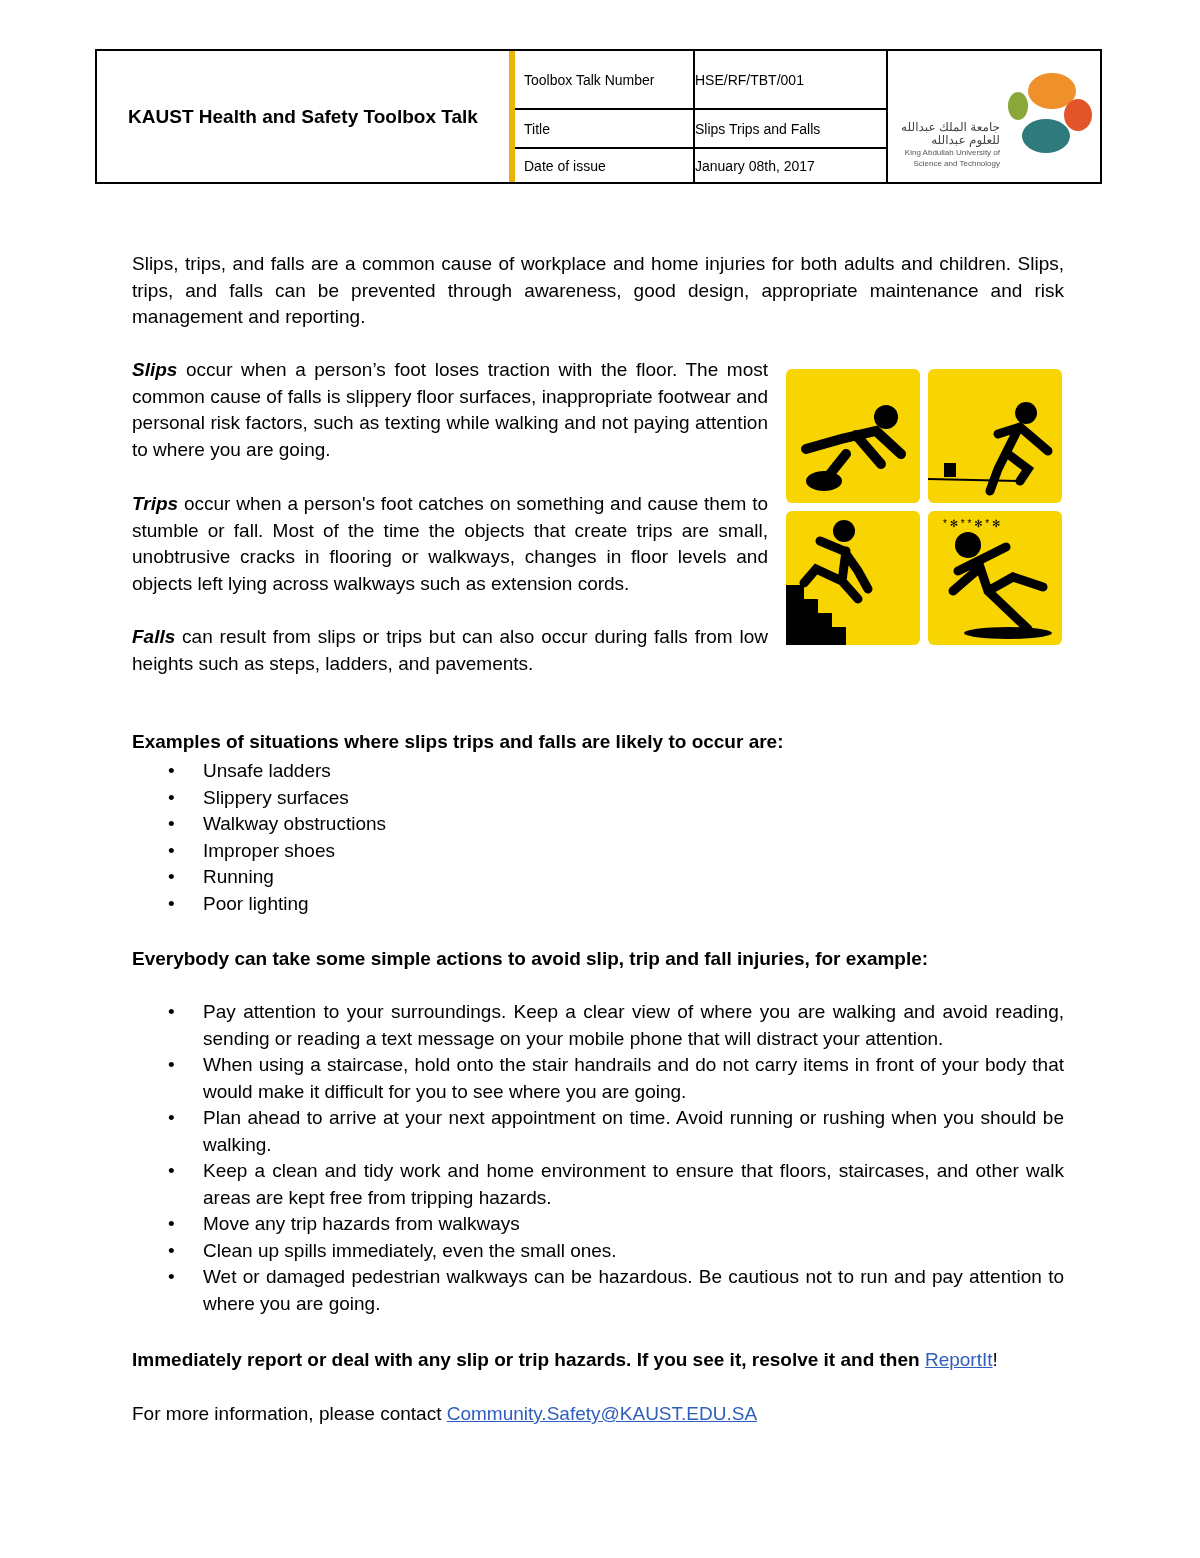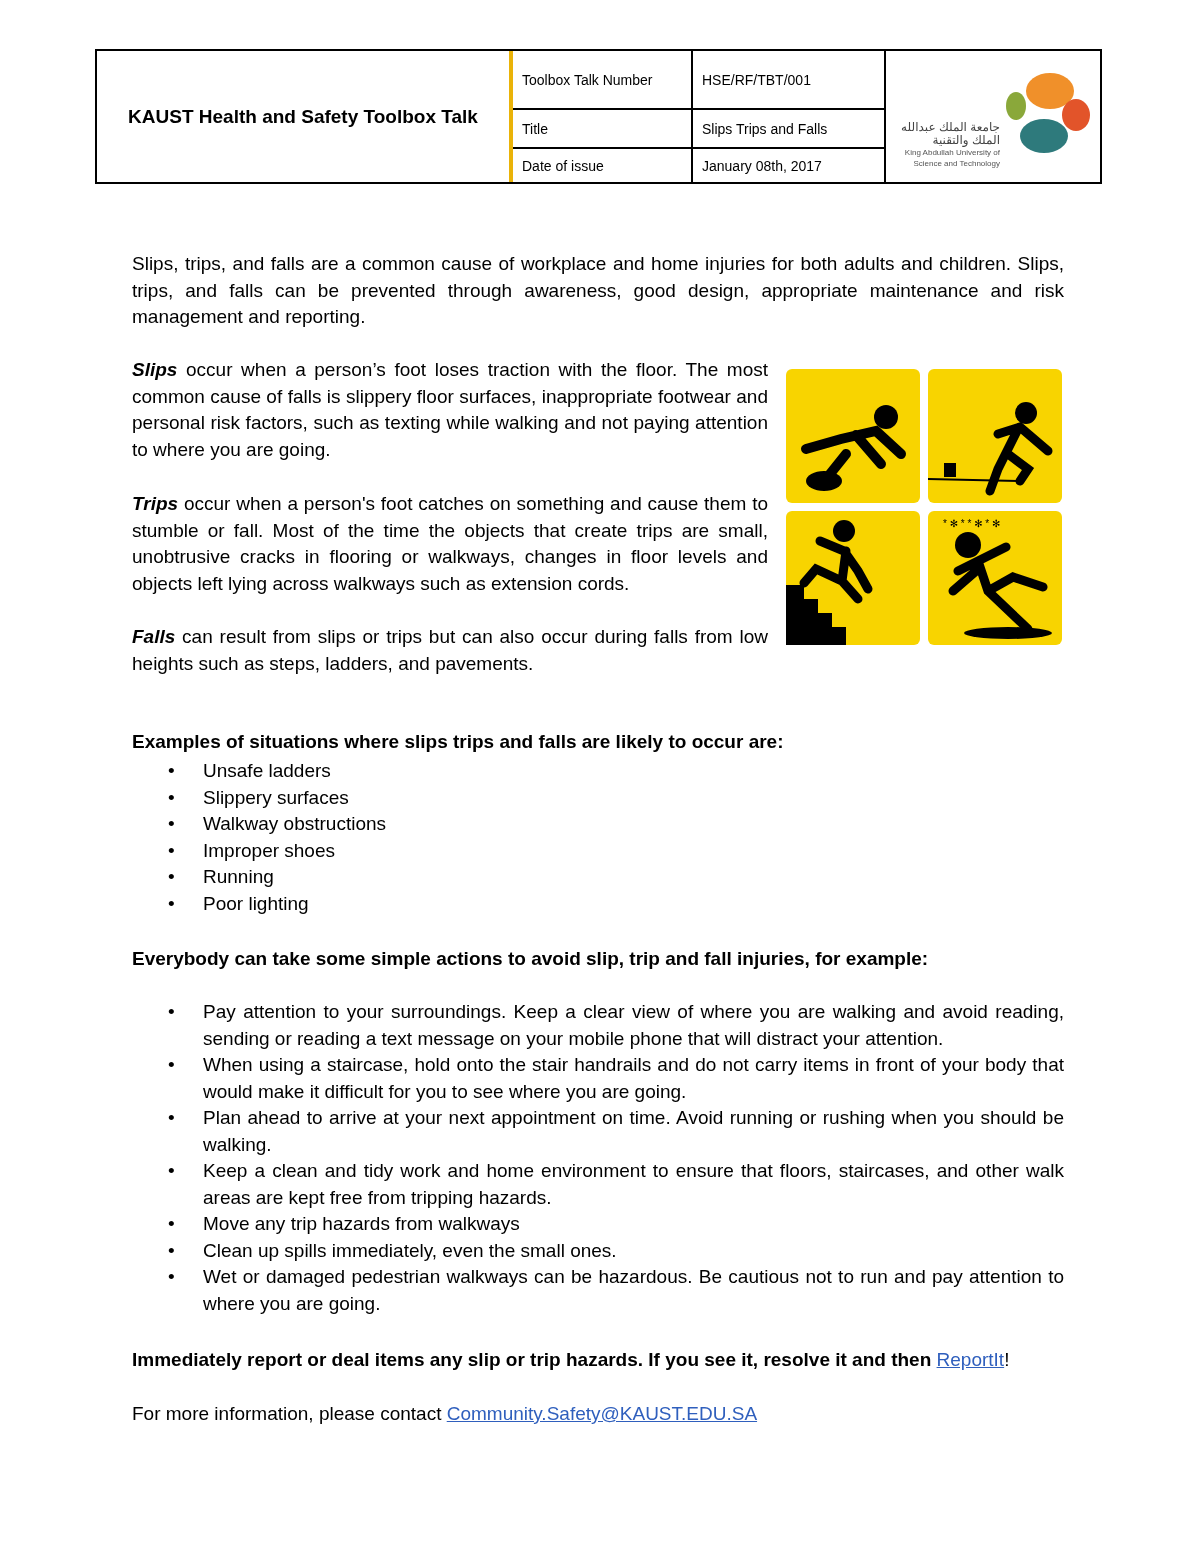--- a/index.html
+++ b/index.html
@@ -1,23 +1,23 @@
 <!DOCTYPE html>
 <html><head>
 <meta charset="utf-8">
 <style>
   html, body { margin:0; padding:0; background:#ffffff; }
   body { width:1200px; height:1558px; position:relative; font-family:"Liberation Sans", sans-serif; color:#000; overflow:hidden; }
   .hdr { position:absolute; left:95px; top:49px; width:1007px; height:135px; border:2px solid #000; box-sizing:border-box; display:flex; }
-  .hdr-title { width:412px; border-right:4px solid #eab308; display:flex; align-items:center; justify-content:center; font-weight:bold; font-size:19px; }
+  .hdr-title { width:412px; border-right:6px solid #eab308; display:flex; align-items:center; justify-content:center; font-weight:bold; font-size:19px; }
   .hdr-grid { width:371px; display:flex; flex-direction:column; border-right:2px solid #000; }
   .hdr-row { display:flex; border-bottom:2px solid #000; font-size:14px; }
   .hdr-row:last-child { border-bottom:none; }
   .hdr-row .k { width:169px; border-right:2px solid #000; padding-left:9px; display:flex; align-items:center; }
-  .hdr-row .v { flex:1; padding-left:9px; display:flex; align-items:center; }
+  .hdr-row .v { flex:1; display:flex; align-items:center; }
   .r1 { height:59px;text-align:right; } .r2 { height:38px; } .r3 { height:34px; }
   .hdr-logo { flex:1; position:relative; }
   .logo-text { position:absolute; right:100px; top:70px; text-align:right; font-size:8px; color:#555; line-height:11px; }
   .logo-arabic { font-size:12px; color:#444; line-height:13px; }
   .content { position:absolute; left:132px; width:932px; font-size:19px; line-height:26.5px; }
   .just { text-align:justify; }
   .narrow { width:636px; }
   .bold { font-weight:bold; }
   ul { margin:0; padding-left:0; list-style:none; }
   li { position:relative; padding-left:71px; }
@@ -51,21 +51,21 @@
   </div>
   <div class="hdr-logo">
     <svg width="220" height="130" style="position:absolute;left:0;top:0">
       <ellipse cx="164" cy="40" rx="24" ry="18" fill="#f0902a"></ellipse>
       <ellipse cx="130" cy="55" rx="10" ry="14" fill="#8aa83a"></ellipse>
       <ellipse cx="190" cy="64" rx="14" ry="16" fill="#e2542a"></ellipse>
       <ellipse cx="158" cy="85" rx="24" ry="17" fill="#2e7a7c"></ellipse>
     </svg>
     <div class="logo-text">
       <div class="logo-arabic">جامعة الملك عبدالله</div>
-      <div class="logo-arabic">الملك والتقنية</div>
+      <div class="logo-arabic">للعلوم عبدالله</div>
       <div>King Abdullah University of</div>
       <div>Science and Technology</div>
     </div>
   </div>
 </div>
 
 <p class="content just" style="top:251px;margin:0">Slips, trips, and falls are a common cause of workplace and home injuries for both adults and children.  Slips, trips, and falls can be prevented through awareness, good design, appropriate maintenance and risk management and reporting.</p>
 
 <p class="content just narrow" style="top:357px;margin:0"><b><i>Slips</i></b><span> occur when a person’s foot loses traction with the floor.  The most common cause of falls is slippery floor surfaces, inappropriate footwear and personal risk factors, such as texting while walking and not paying attention to where you are going.</span></p>
 <p class="content just narrow" style="top:491px;margin:0"><b><i>Trips</i></b><span> occur when a person's foot catches on something and cause them to stumble or fall.  Most of the time the objects that create trips are small, unobtrusive cracks in flooring or walkways, changes in floor levels and objects left lying across walkways such as extension cords.</span></p>
@@ -118,15 +118,15 @@
 <ul class="content just" style="top:999px">
   <li>Pay attention to your surroundings.  Keep a clear view of where you are walking and avoid reading, sending or reading a text message on your mobile phone that will distract your attention.</li>
   <li>When using a staircase, hold onto the stair handrails and do not carry items in front of your body that would make it difficult for you to see where you are going.</li>
   <li>Plan ahead to arrive at your next appointment on time.  Avoid running or rushing when you should be walking.</li>
   <li>Keep a clean and tidy work and home environment to ensure that floors, staircases, and other walk areas are kept free from tripping hazards.</li>
   <li>Move any trip hazards from walkways</li>
   <li>Clean up spills immediately, even the small ones.</li>
   <li>Wet or damaged pedestrian walkways can be hazardous.  Be cautious not to run and pay attention to where you are going.</li>
 </ul>
 
-<div class="content bold" style="top:1347px"><span>Immediately report or deal items any slip or trip hazards.  If you see it, resolve it and then </span><a style="font-weight:normal">ReportIt</a><span style="font-weight:normal">!</span></div>
+<div class="content bold" style="top:1347px"><span>Immediately report or deal with any slip or trip hazards.  If you see it, resolve it and then </span><a style="font-weight:normal">ReportIt</a><span style="font-weight:normal">!</span></div>
 
 <div class="content" style="top:1401px"><span>For more information, please contact </span><a>Community.Safety@KAUST.EDU.SA</a></div>
 
 </body></html>

